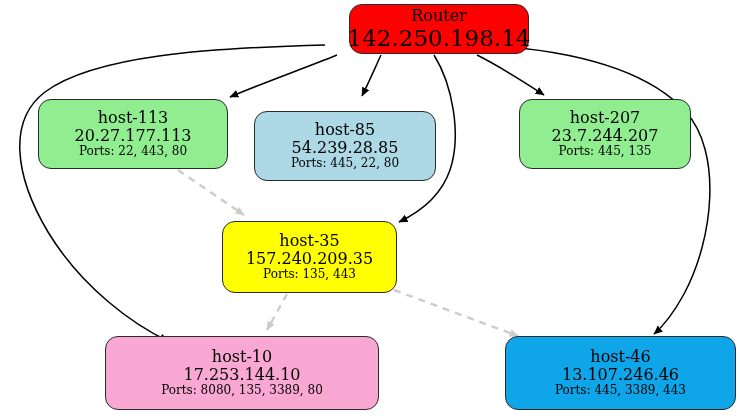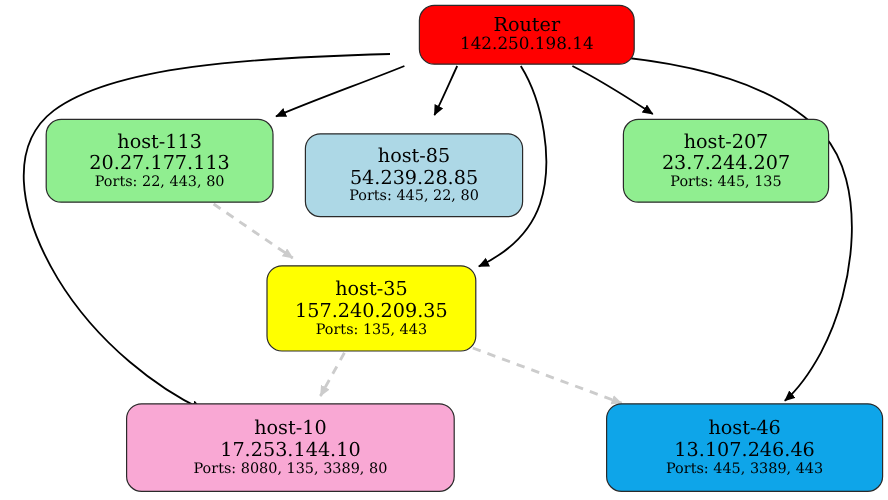--- a/index.html
+++ b/index.html
@@ -45,21 +45,21 @@
   .node .line-ip {
     font-size: 16px;
   }
   .node .line-ports {
     font-size: 12px;
   }
   .node-router .line-title {
     font-size: 16px;
   }
   .node-router .line-ip {
-    font-size: 14px;
+    font-size: 23px;
   }
 </style>
 </head>
 <body>
 
 <div id="canvas">
 
   <svg id="edge-layer" viewBox="0 0 740 417" xmlns="http://www.w3.org/2000/svg">
     <defs>
       <marker id="arrow-black" markerWidth="11" markerHeight="11" refX="8.4" refY="4" orient="auto" markerUnits="userSpaceOnUse">

